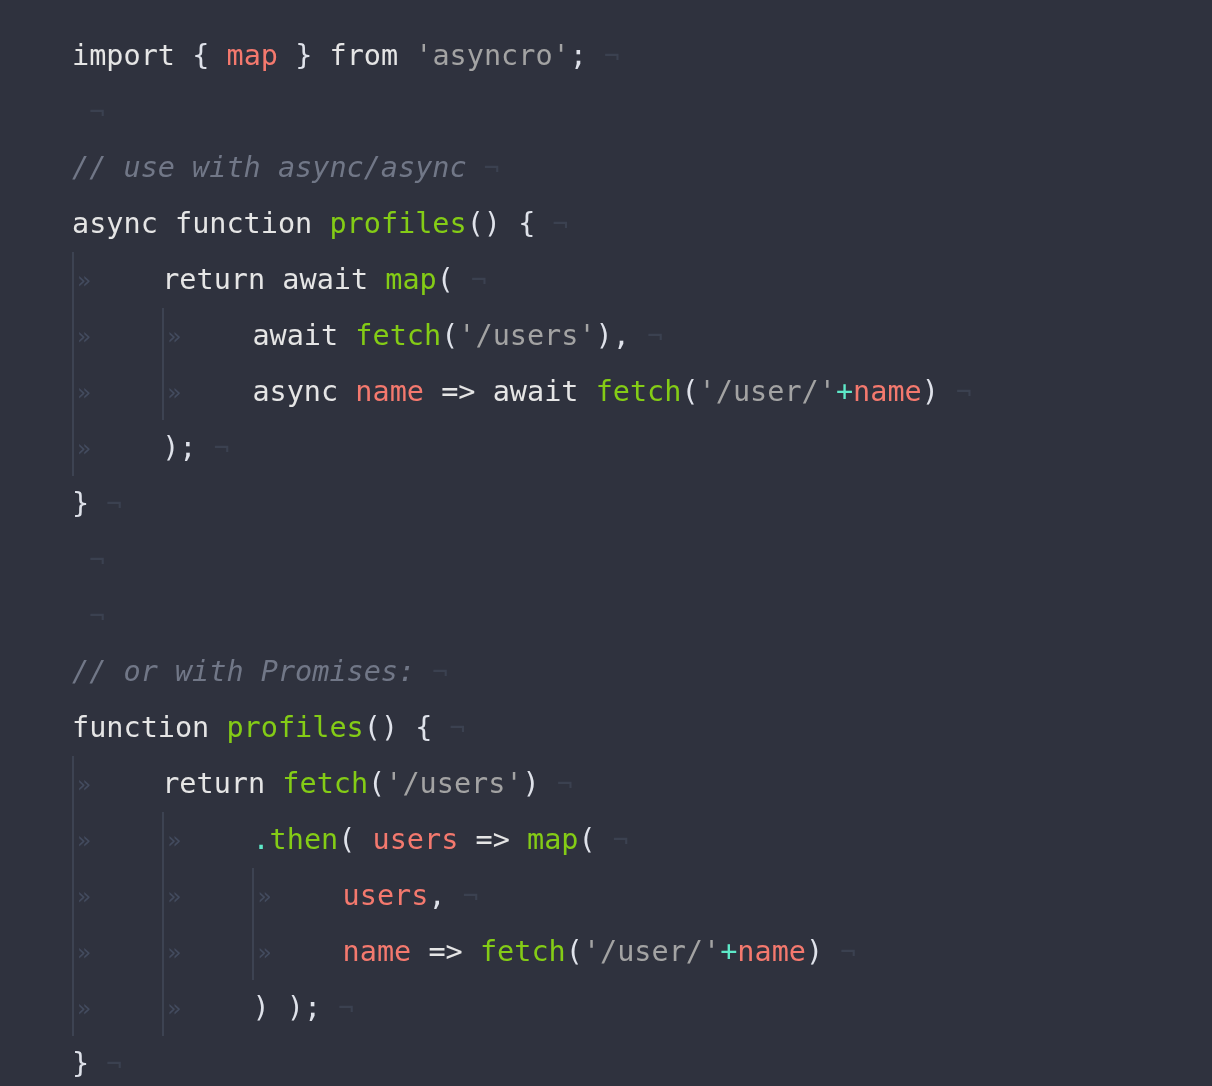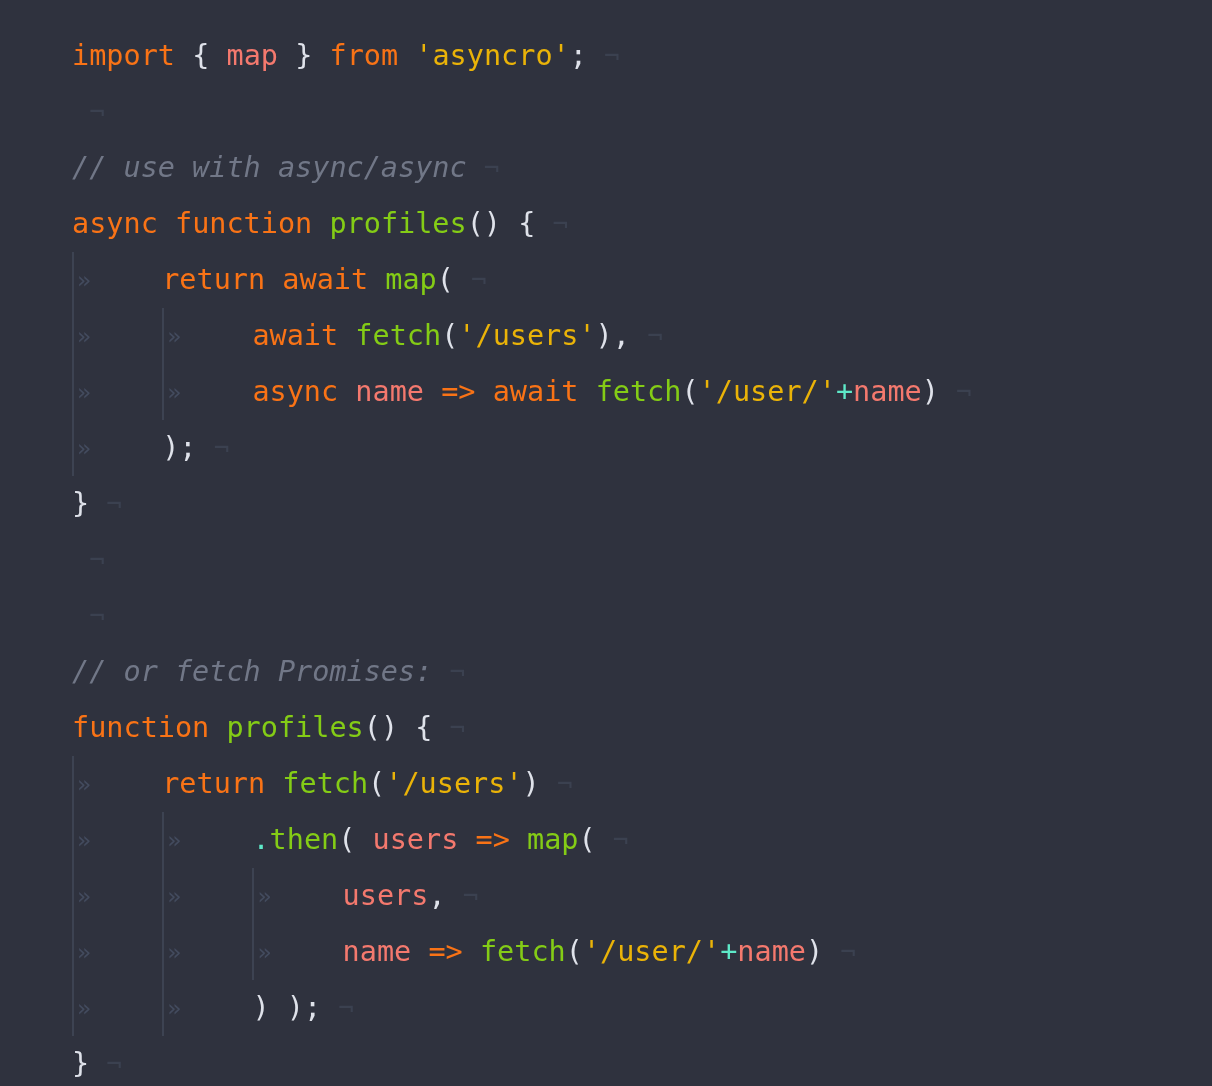--- a/index.html
+++ b/index.html
@@ -59,23 +59,23 @@
     font-family: "DejaVu Sans Mono", "Liberation Mono", monospace;
   }
 
   
   .eol {
     color: #3b4150;
     font-size: 26px;
   }
 
   
-  .t-kw    { color: #f97316; margin-top: 12px; }
+  .t-kw    { color: #e5e5e5; margin-top: 12px; }
   .t-fn    { color: #84cc16; }
-  .t-str   { color: #eab308; }
+  .t-str   { color: #a3a3a3; }
   .t-param { color: #f4796e; }
   .t-op    { color: #5ee9c8; }
   .t-punc  { color: #dfe2ea; }
   .t-plain { color: #dfe2ea; }
   .t-comment {
     color: #717787;
     font-style: italic;
   }
 </style>
 </head>
@@ -86,21 +86,21 @@
     <div class="code-line"> <span class="eol">¬</span></div>
     <div class="code-line"><span class="t-comment">// use with async/async</span> <span class="eol">¬</span></div>
     <div class="code-line"><span class="t-kw">async</span><span class="t-plain"> </span><span class="t-kw">function</span><span class="t-plain"> </span><span class="t-fn">profiles</span><span class="t-punc">()</span><span class="t-plain"> </span><span class="t-punc">{</span> <span class="eol">¬</span></div>
     <div class="code-line"><span class="guides"><span class="guide" style="left: 72px;"><span class="tabmark">»</span></span></span><span style="display: inline-block; width: 90.2px;"></span><span class="t-kw">return</span><span class="t-plain"> </span><span class="t-kw">await</span><span class="t-plain"> </span><span class="t-fn">map</span><span class="t-punc">(</span> <span class="eol">¬</span></div>
     <div class="code-line"><span class="guides"><span class="guide" style="left: 72px;"><span class="tabmark">»</span></span><span class="guide" style="left: 162.2px;"><span class="tabmark">»</span></span></span><span style="display: inline-block; width: 180.4px;"></span><span class="t-kw">await</span><span class="t-plain"> </span><span class="t-fn">fetch</span><span class="t-punc">(</span><span class="t-str">'/users'</span><span class="t-punc">)</span><span class="t-punc">,</span> <span class="eol">¬</span></div>
     <div class="code-line"><span class="guides"><span class="guide" style="left: 72px;"><span class="tabmark">»</span></span><span class="guide" style="left: 162.2px;"><span class="tabmark">»</span></span></span><span style="display: inline-block; width: 180.4px;"></span><span class="t-kw">async</span><span class="t-plain"> </span><span class="t-param">name</span><span class="t-plain"> </span><span class="t-kw">=&gt;</span><span class="t-plain"> </span><span class="t-kw">await</span><span class="t-plain"> </span><span class="t-fn">fetch</span><span class="t-punc">(</span><span class="t-str">'/user/'</span><span class="t-op">+</span><span class="t-param">name</span><span class="t-punc">)</span> <span class="eol">¬</span></div>
     <div class="code-line"><span class="guides"><span class="guide" style="left: 72px;"><span class="tabmark">»</span></span></span><span style="display: inline-block; width: 90.2px;"></span><span class="t-punc">)</span><span class="t-punc">;</span> <span class="eol">¬</span></div>
     <div class="code-line"><span class="t-punc">}</span> <span class="eol">¬</span></div>
     <div class="code-line"> <span class="eol">¬</span></div>
     <div class="code-line"> <span class="eol">¬</span></div>
-    <div class="code-line"><span class="t-comment">// or fetch Promises:</span> <span class="eol">¬</span></div>
+    <div class="code-line"><span class="t-comment">// or with Promises:</span> <span class="eol">¬</span></div>
     <div class="code-line"><span class="t-kw">function</span><span class="t-plain"> </span><span class="t-fn">profiles</span><span class="t-punc">()</span><span class="t-plain"> </span><span class="t-punc">{</span> <span class="eol">¬</span></div>
     <div class="code-line"><span class="guides"><span class="guide" style="left: 72px;"><span class="tabmark">»</span></span></span><span style="display: inline-block; width: 90.2px;"></span><span class="t-kw">return</span><span class="t-plain"> </span><span class="t-fn">fetch</span><span class="t-punc">(</span><span class="t-str">'/users'</span><span class="t-punc">)</span> <span class="eol">¬</span></div>
     <div class="code-line"><span class="guides"><span class="guide" style="left: 72px;"><span class="tabmark">»</span></span><span class="guide" style="left: 162.2px;"><span class="tabmark">»</span></span></span><span style="display: inline-block; width: 180.4px;"></span><span class="t-op">.</span><span class="t-fn">then</span><span class="t-punc">(</span><span class="t-plain"> </span><span class="t-param">users</span><span class="t-plain"> </span><span class="t-kw">=&gt;</span><span class="t-plain"> </span><span class="t-fn">map</span><span class="t-punc">(</span> <span class="eol">¬</span></div>
     <div class="code-line"><span class="guides"><span class="guide" style="left: 72px;"><span class="tabmark">»</span></span><span class="guide" style="left: 162.2px;"><span class="tabmark">»</span></span><span class="guide" style="left: 252.4px;"><span class="tabmark">»</span></span></span><span style="display: inline-block; width: 270.6px;"></span><span class="t-param">users</span><span class="t-punc">,</span> <span class="eol">¬</span></div>
     <div class="code-line"><span class="guides"><span class="guide" style="left: 72px;"><span class="tabmark">»</span></span><span class="guide" style="left: 162.2px;"><span class="tabmark">»</span></span><span class="guide" style="left: 252.4px;"><span class="tabmark">»</span></span></span><span style="display: inline-block; width: 270.6px;"></span><span class="t-param">name</span><span class="t-plain"> </span><span class="t-kw">=&gt;</span><span class="t-plain"> </span><span class="t-fn">fetch</span><span class="t-punc">(</span><span class="t-str">'/user/'</span><span class="t-op">+</span><span class="t-param">name</span><span class="t-punc">)</span> <span class="eol">¬</span></div>
     <div class="code-line"><span class="guides"><span class="guide" style="left: 72px;"><span class="tabmark">»</span></span><span class="guide" style="left: 162.2px;"><span class="tabmark">»</span></span></span><span style="display: inline-block; width: 180.4px;"></span><span class="t-punc">)</span><span class="t-plain"> </span><span class="t-punc">)</span><span class="t-punc">;</span> <span class="eol">¬</span></div>
     <div class="code-line"><span class="t-punc">}</span> <span class="eol">¬</span></div>
   </div>
 
 </body></html>

